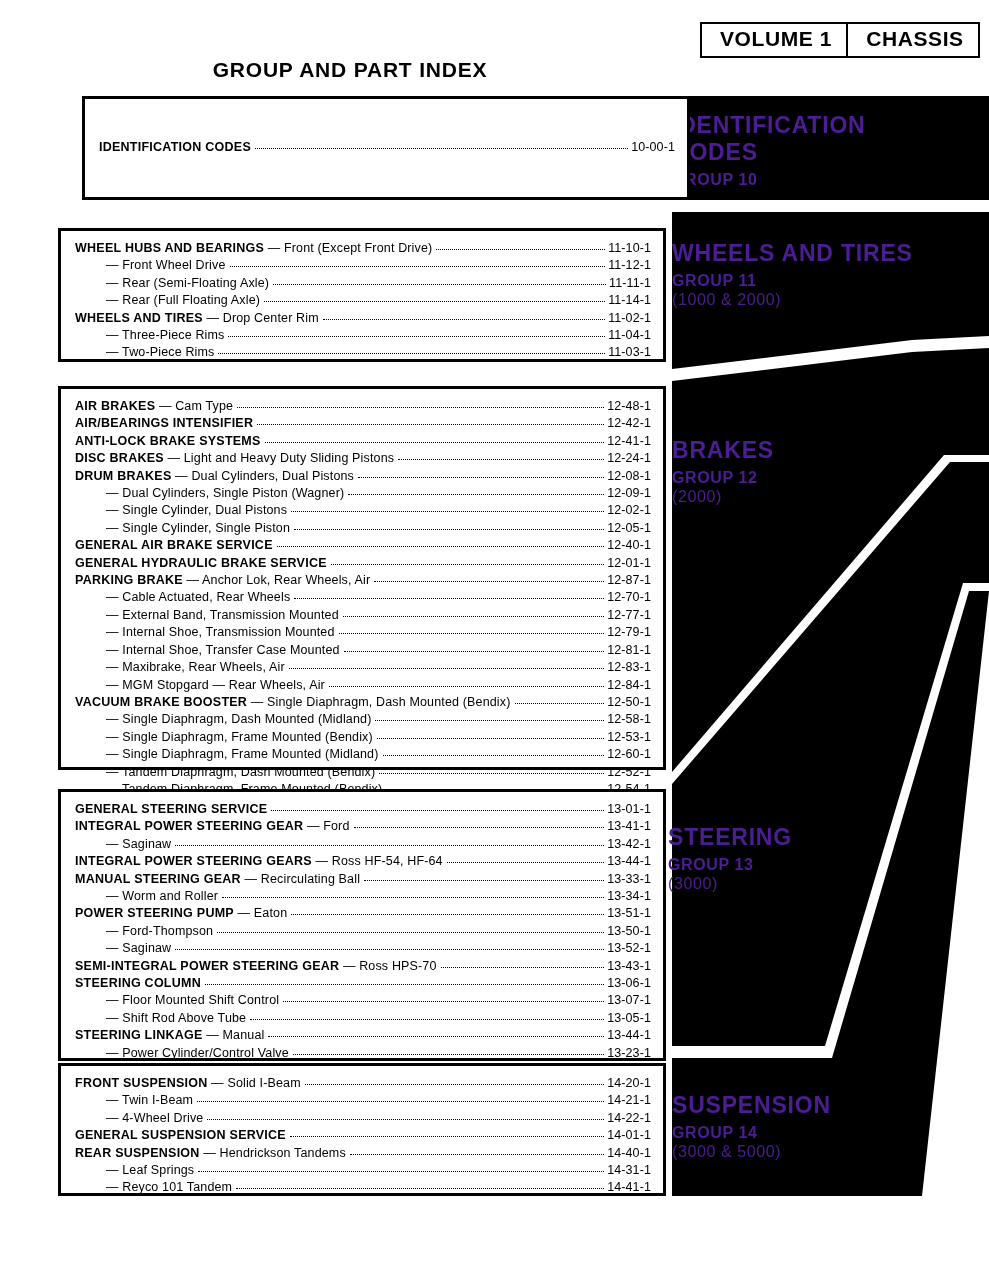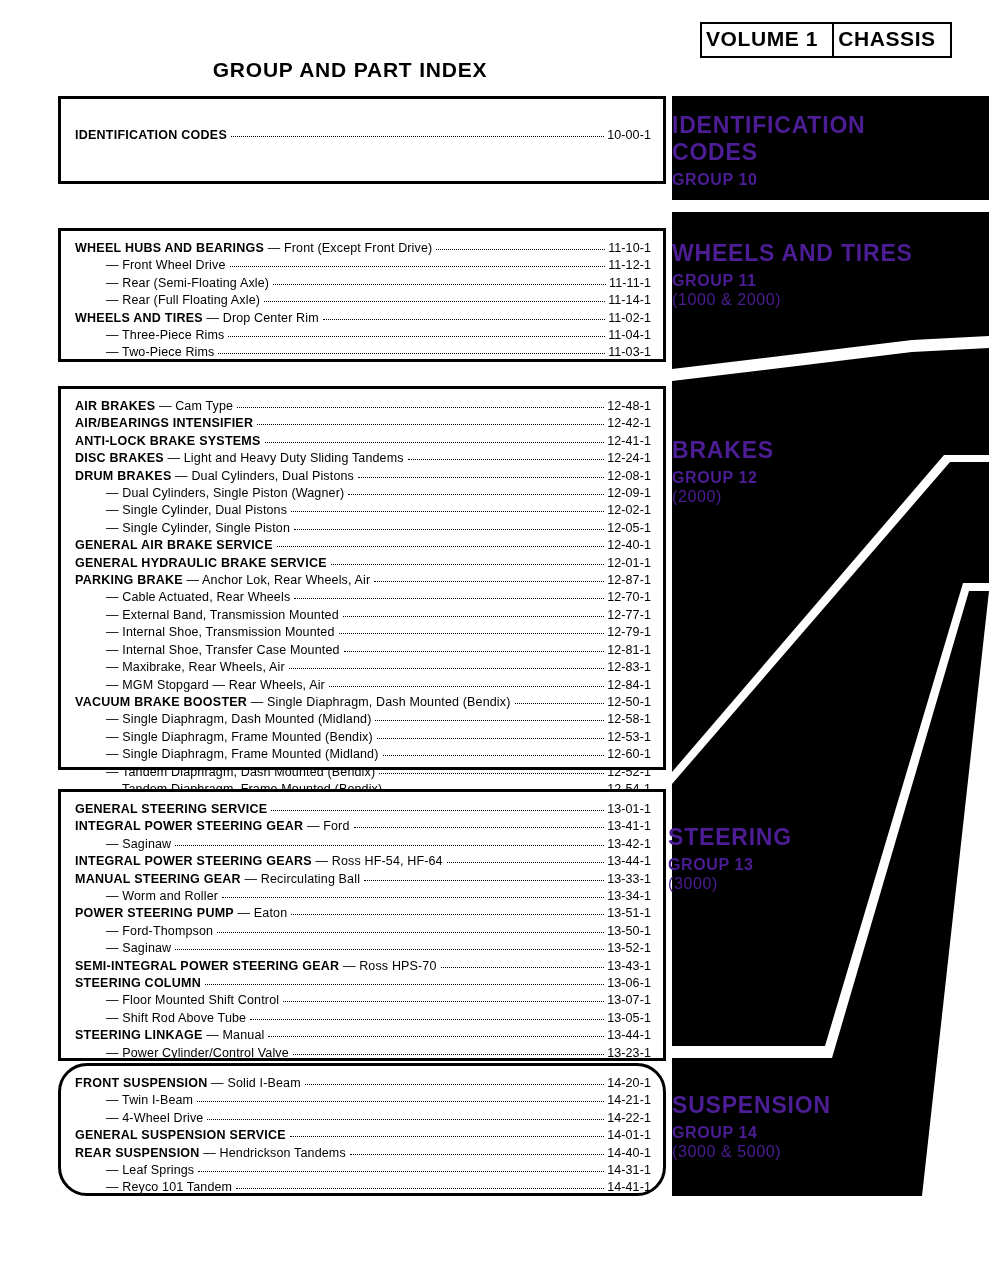--- a/index.html
+++ b/index.html
@@ -22,21 +22,21 @@
     top: 22px;
     left: 700px;
     display: flex;
     border: 2px solid #000;
     background: #fff;
   }
   #volume-header .hdr-cell {
     font-size: 21px;
     font-weight: bold;
     letter-spacing: 0.6px;
-    padding: 3px 14px 5px 4px;
+    padding: 3px 14px 5px 18px;
     white-space: nowrap;
   }
   #volume-header .hdr-cell.second {
     border-left: 2px solid #000;
   }
 
   #page-title {
     position: absolute;
     top: 58px;
     left: 0;
@@ -171,21 +171,21 @@
   <span class="tab-group">GROUP 13</span>
   <span class="tab-sub">(3000)</span>
 </div>
 
 <div class="tab-text" style="left:672px; top:1092px; width:276px;">
   <span class="tab-title">SUSPENSION</span>
   <span class="tab-group">GROUP 14</span>
   <span class="tab-sub">(3000 &amp; 5000)</span>
 </div>
 
-<div class="index-box" id="box-0" style="top:96px; height:88px; padding-top:28px;">
+<div class="index-box" id="box-0" style="top:96px; height:104px; padding-top:40px;margin-left:24px;">
     <div class="entry">
       <span class="label"><span class="hd">IDENTIFICATION CODES</span></span>
       <span class="leader"></span>
       <span class="page">10-00-1</span>
     </div>
   </div>
 
 <div class="index-box" id="box-1" style="top:228px; height:134px;">
     <div class="entry">
       <span class="label"><span class="hd">WHEEL HUBS AND BEARINGS</span><span> — Front (Except Front Drive)</span></span>
@@ -234,21 +234,21 @@
       <span class="label"><span class="hd">AIR/BEARINGS INTENSIFIER</span></span>
       <span class="leader"></span>
       <span class="page">12-42-1</span>
     </div>
     <div class="entry">
       <span class="label"><span class="hd">ANTI-LOCK BRAKE SYSTEMS</span></span>
       <span class="leader"></span>
       <span class="page">12-41-1</span>
     </div>
     <div class="entry">
-      <span class="label"><span class="hd">DISC BRAKES</span><span> — Light and Heavy Duty Sliding Tandems</span></span>
+      <span class="label"><span class="hd">DISC BRAKES</span><span> — Light and Heavy Duty Sliding Pistons</span></span>
       <span class="leader"></span>
       <span class="page">12-24-1</span>
     </div>
     <div class="entry">
       <span class="label"><span class="hd">DRUM BRAKES</span><span> — Dual Cylinders, Dual Pistons</span></span>
       <span class="leader"></span>
       <span class="page">12-08-1</span>
     </div>
     <div class="entry sub">
       <span class="label"><span>— Dual Cylinders, Single Piston (Wagner)</span></span>
@@ -418,21 +418,21 @@
       <span class="leader"></span>
       <span class="page">13-23-1</span>
     </div>
     <div class="entry sub">
       <span class="label"><span>— Power Gear/Power Cylinder</span></span>
       <span class="leader"></span>
       <span class="page">13-22-1</span>
     </div>
   </div>
 
-<div class="index-box" id="box-4" style="top:1063px; height:133px;border-radius:29px;">
+<div class="index-box" id="box-4" style="top:1063px; height:133px;">
     <div class="entry">
       <span class="label"><span class="hd">FRONT SUSPENSION</span><span> — Solid I-Beam</span></span>
       <span class="leader"></span>
       <span class="page">14-20-1</span>
     </div>
     <div class="entry sub">
       <span class="label"><span>— Twin I-Beam</span></span>
       <span class="leader"></span>
       <span class="page">14-21-1</span>
     </div>

